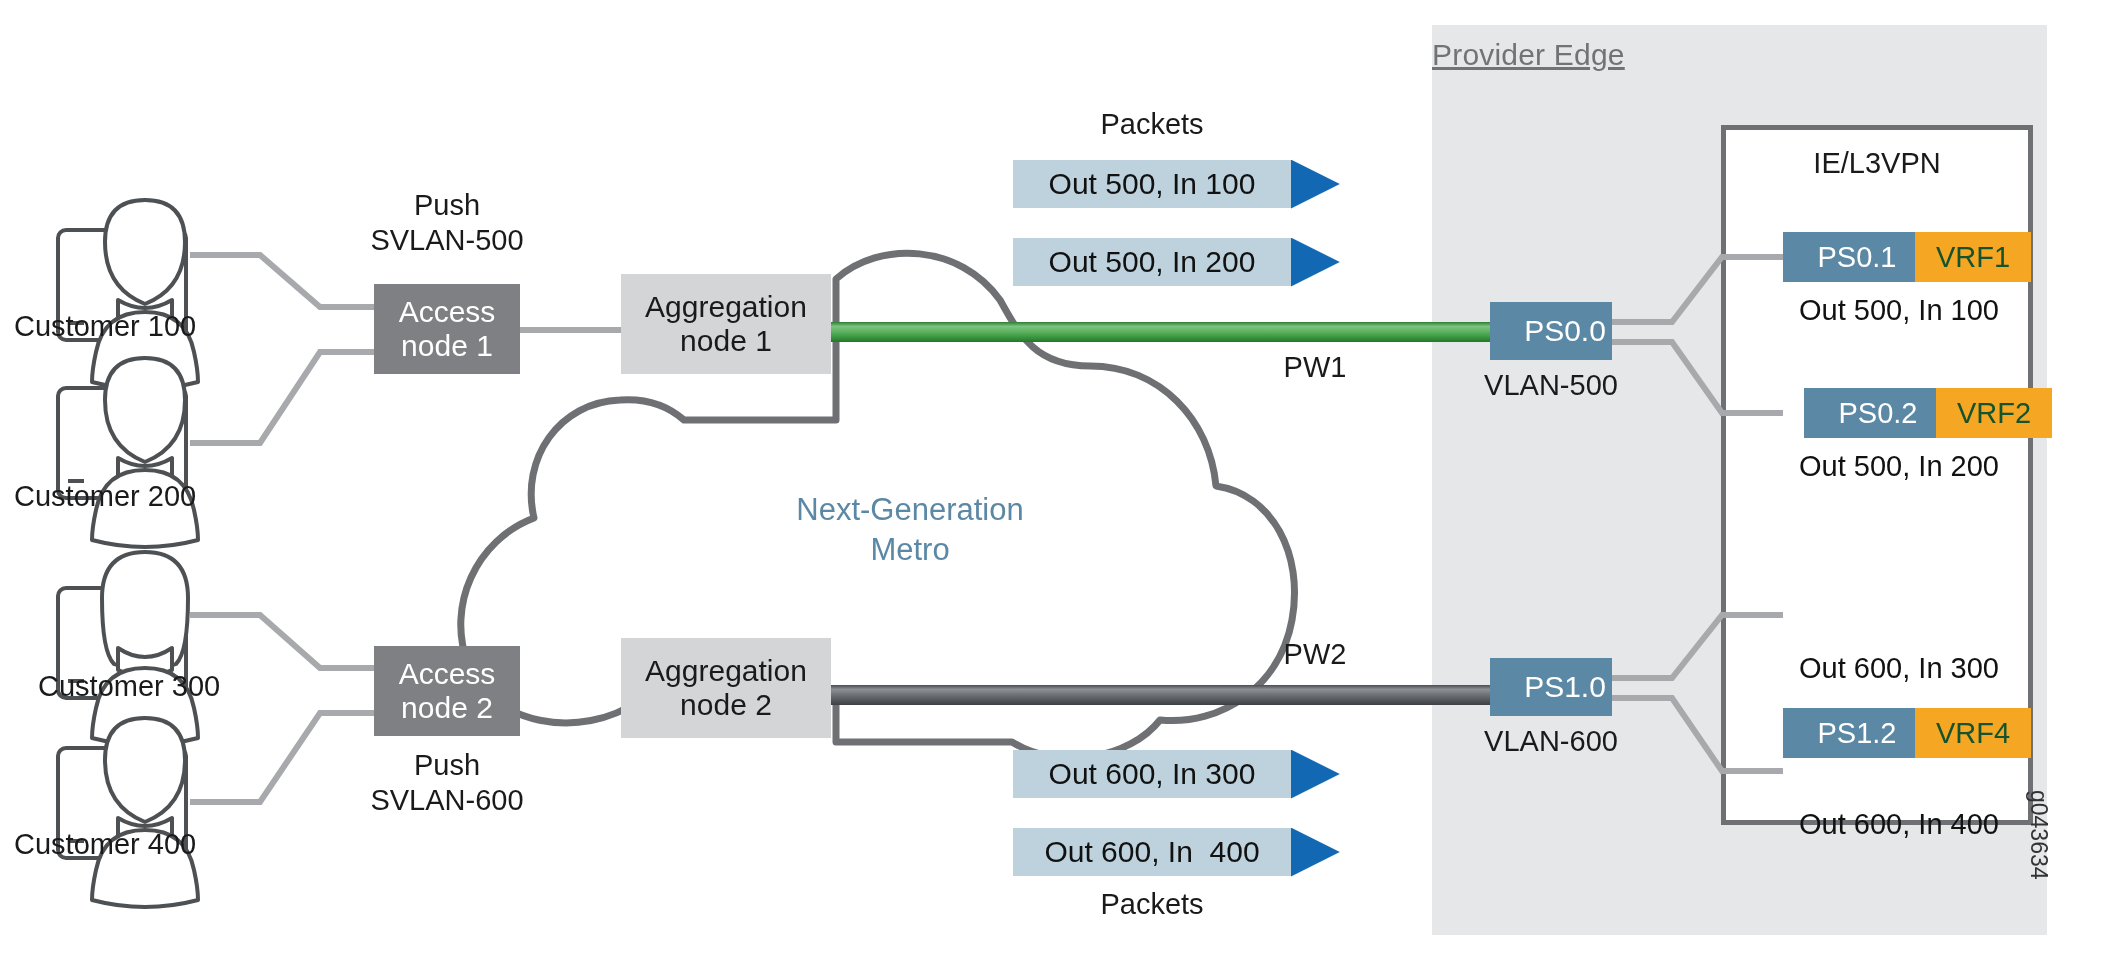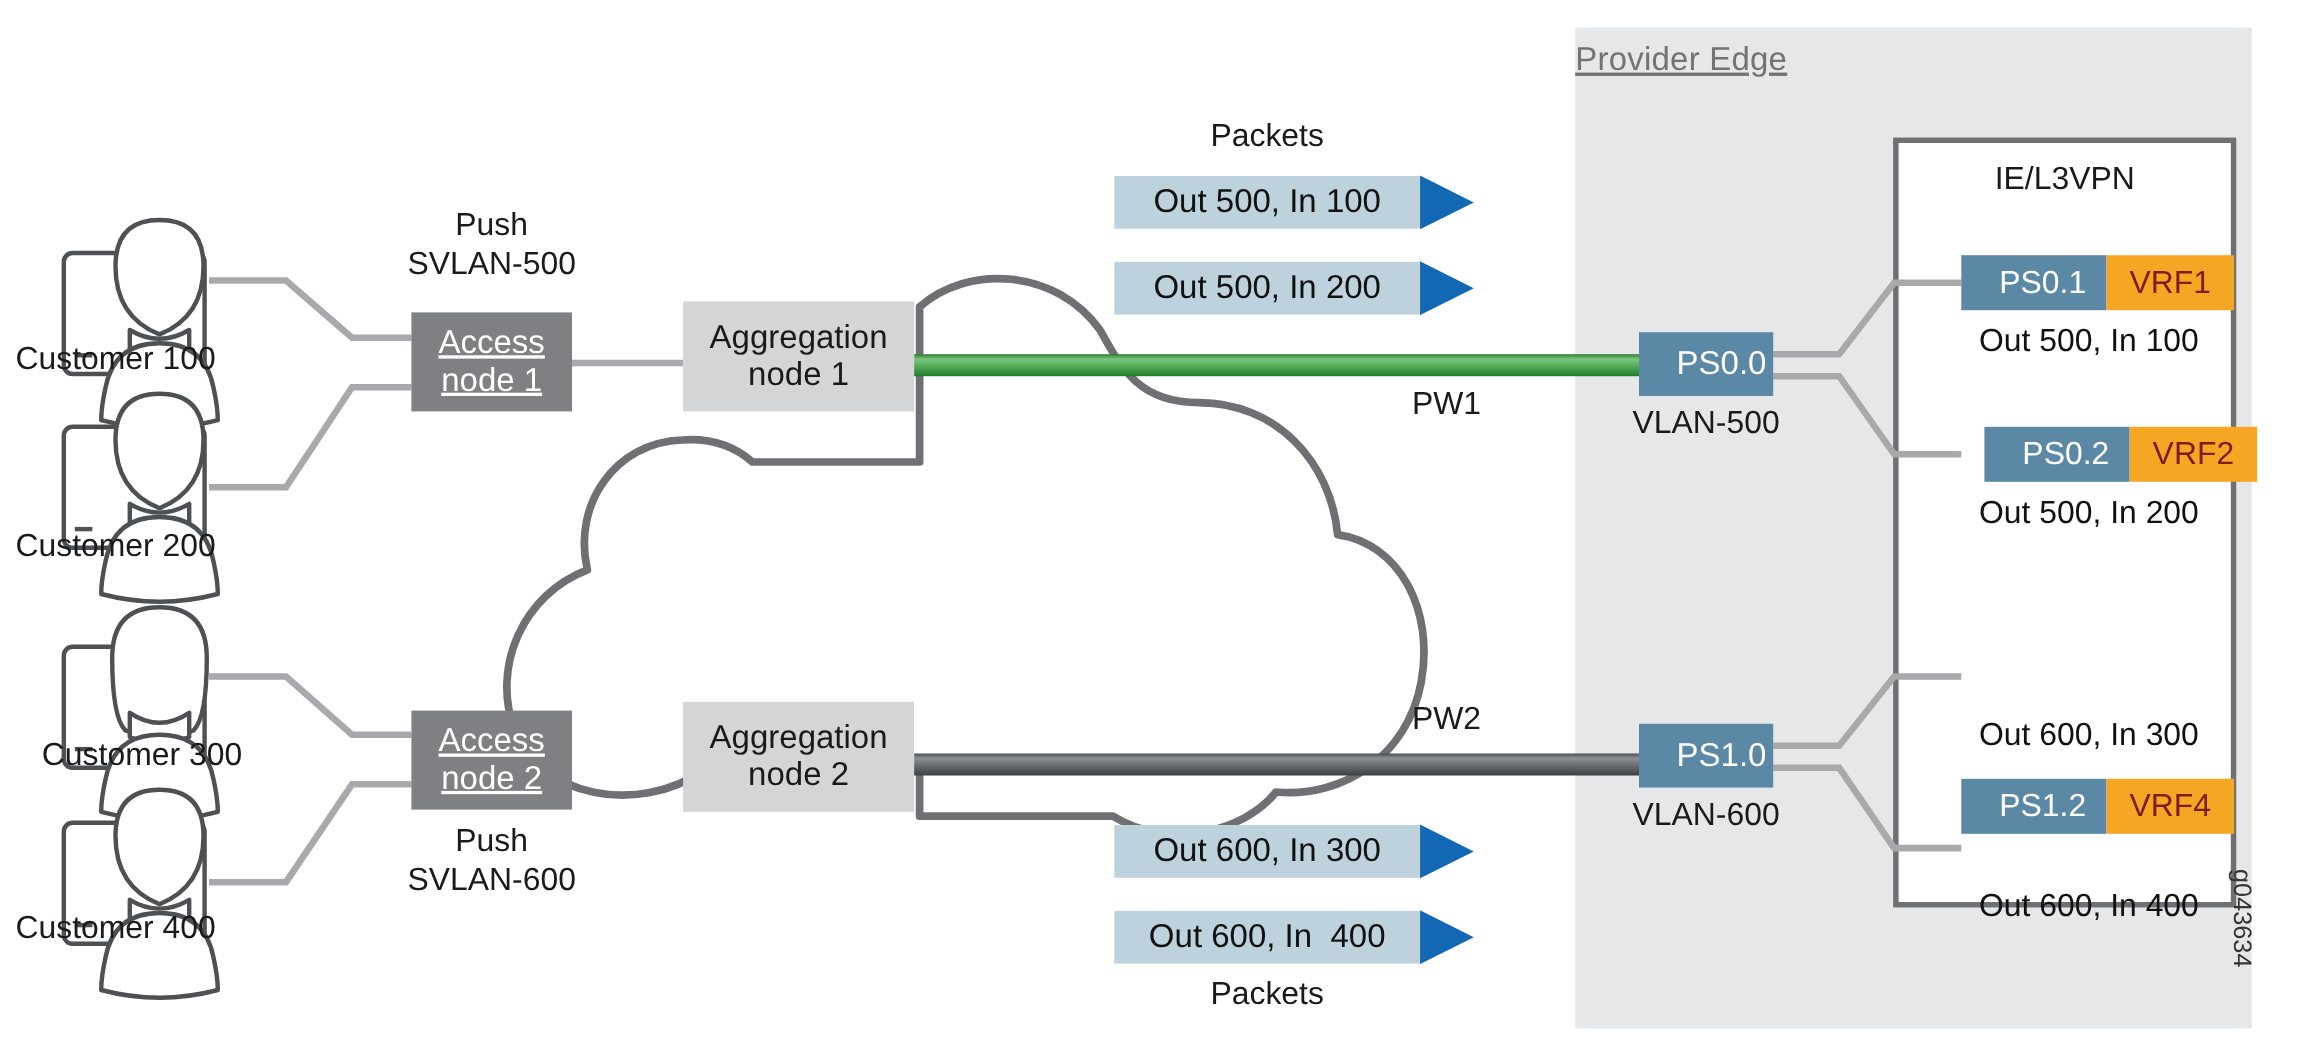--- a/index.html
+++ b/index.html
@@ -62,21 +62,20 @@
     align-items: center;
     justify-content: center;
     text-align: center;
     box-sizing: border-box;
     line-height: 1.15;
   }
   .node-access {
     background: #7e8083;
     color: #ffffff;
     font-size: 30px;
-    text-decoration: underline;
   }
   .node-agg {
     background: #d4d5d6;
     color: #1a1a1a;
     font-size: 30px;
   }
   .node-ps {
     background: #5b88a5;
     color: #ffffff;
     font-size: 30px;
@@ -161,21 +160,21 @@
     color: #ffffff;
     font-size: 29px;
     display: flex;
     align-items: center;
     justify-content: center;
     padding-left: 16px;
   }
   .vrf-name {
     flex: 0 0 116px;
     background: #f5a623;
-    color: #7f1d1d;
+    color: #14532d;
     font-size: 29px;
     display: flex;
     align-items: center;
     justify-content: center;
   }
   .vrf-sub {
     font-size: 29px;
     color: #111111;
     text-align: center;
     width: 248px;
@@ -322,20 +321,22 @@
   <div class="abs plain-label" id="push-500">Push
 SVLAN-500</div>
   <div class="abs plain-label" id="push-600">Push
 SVLAN-600</div>
 
   <div class="abs cust-label" id="cust-100-label">Customer 100</div>
   <div class="abs cust-label" id="cust-200-label">Customer 200</div>
   <div class="abs cust-label" id="cust-300-label">Customer 300</div>
   <div class="abs cust-label" id="cust-400-label">Customer 400</div>
 
+  <div class="abs" id="metro-label" style="white-space:pre;">Next-Generation
+Metro</div>
 
   <div class="abs plain-label" id="pw1-label">PW1</div>
   <div class="abs plain-label" id="pw2-label">PW2</div>
 
   <div class="abs plain-label" id="vlan-500-label">VLAN-500</div>
   <div class="abs plain-label" id="vlan-600-label">VLAN-600</div>
 
   <div class="abs packets-cap" id="packets-top-cap">Packets</div>
   <div class="abs packet-chip" id="chip-t1">Out 500, In 100</div>
   <div class="abs packet-chip" id="chip-t2">Out 500, In 200</div>

